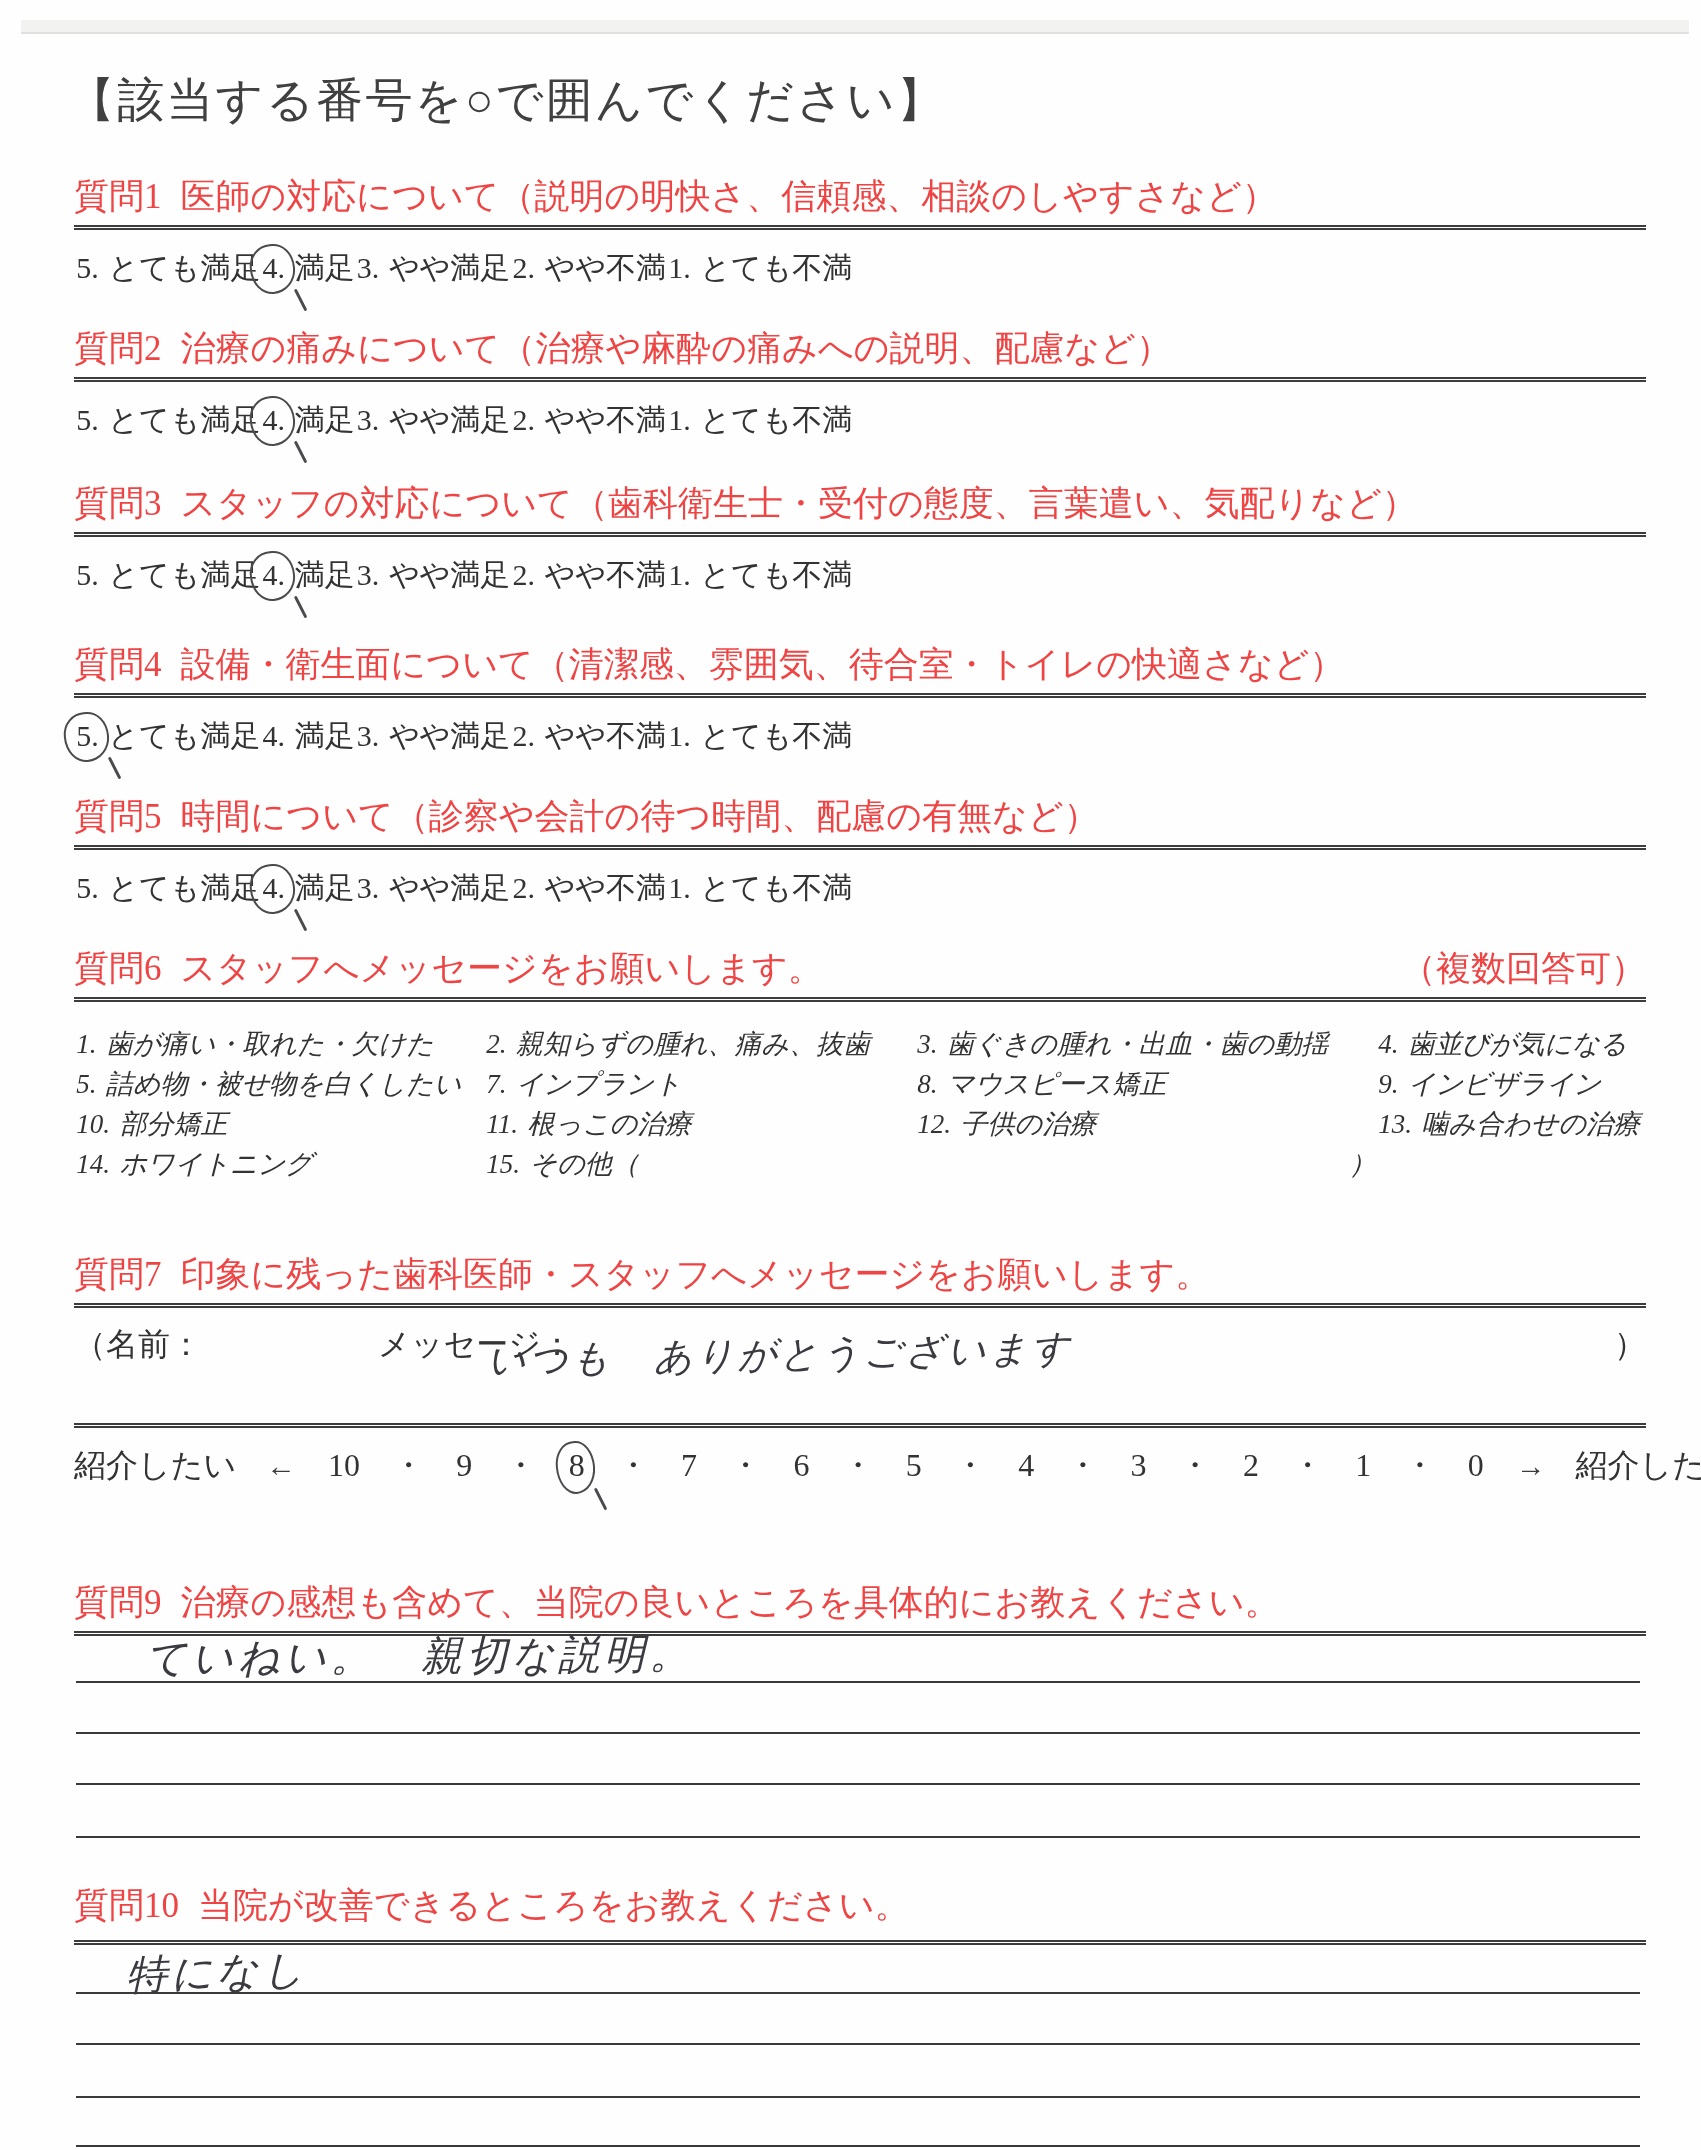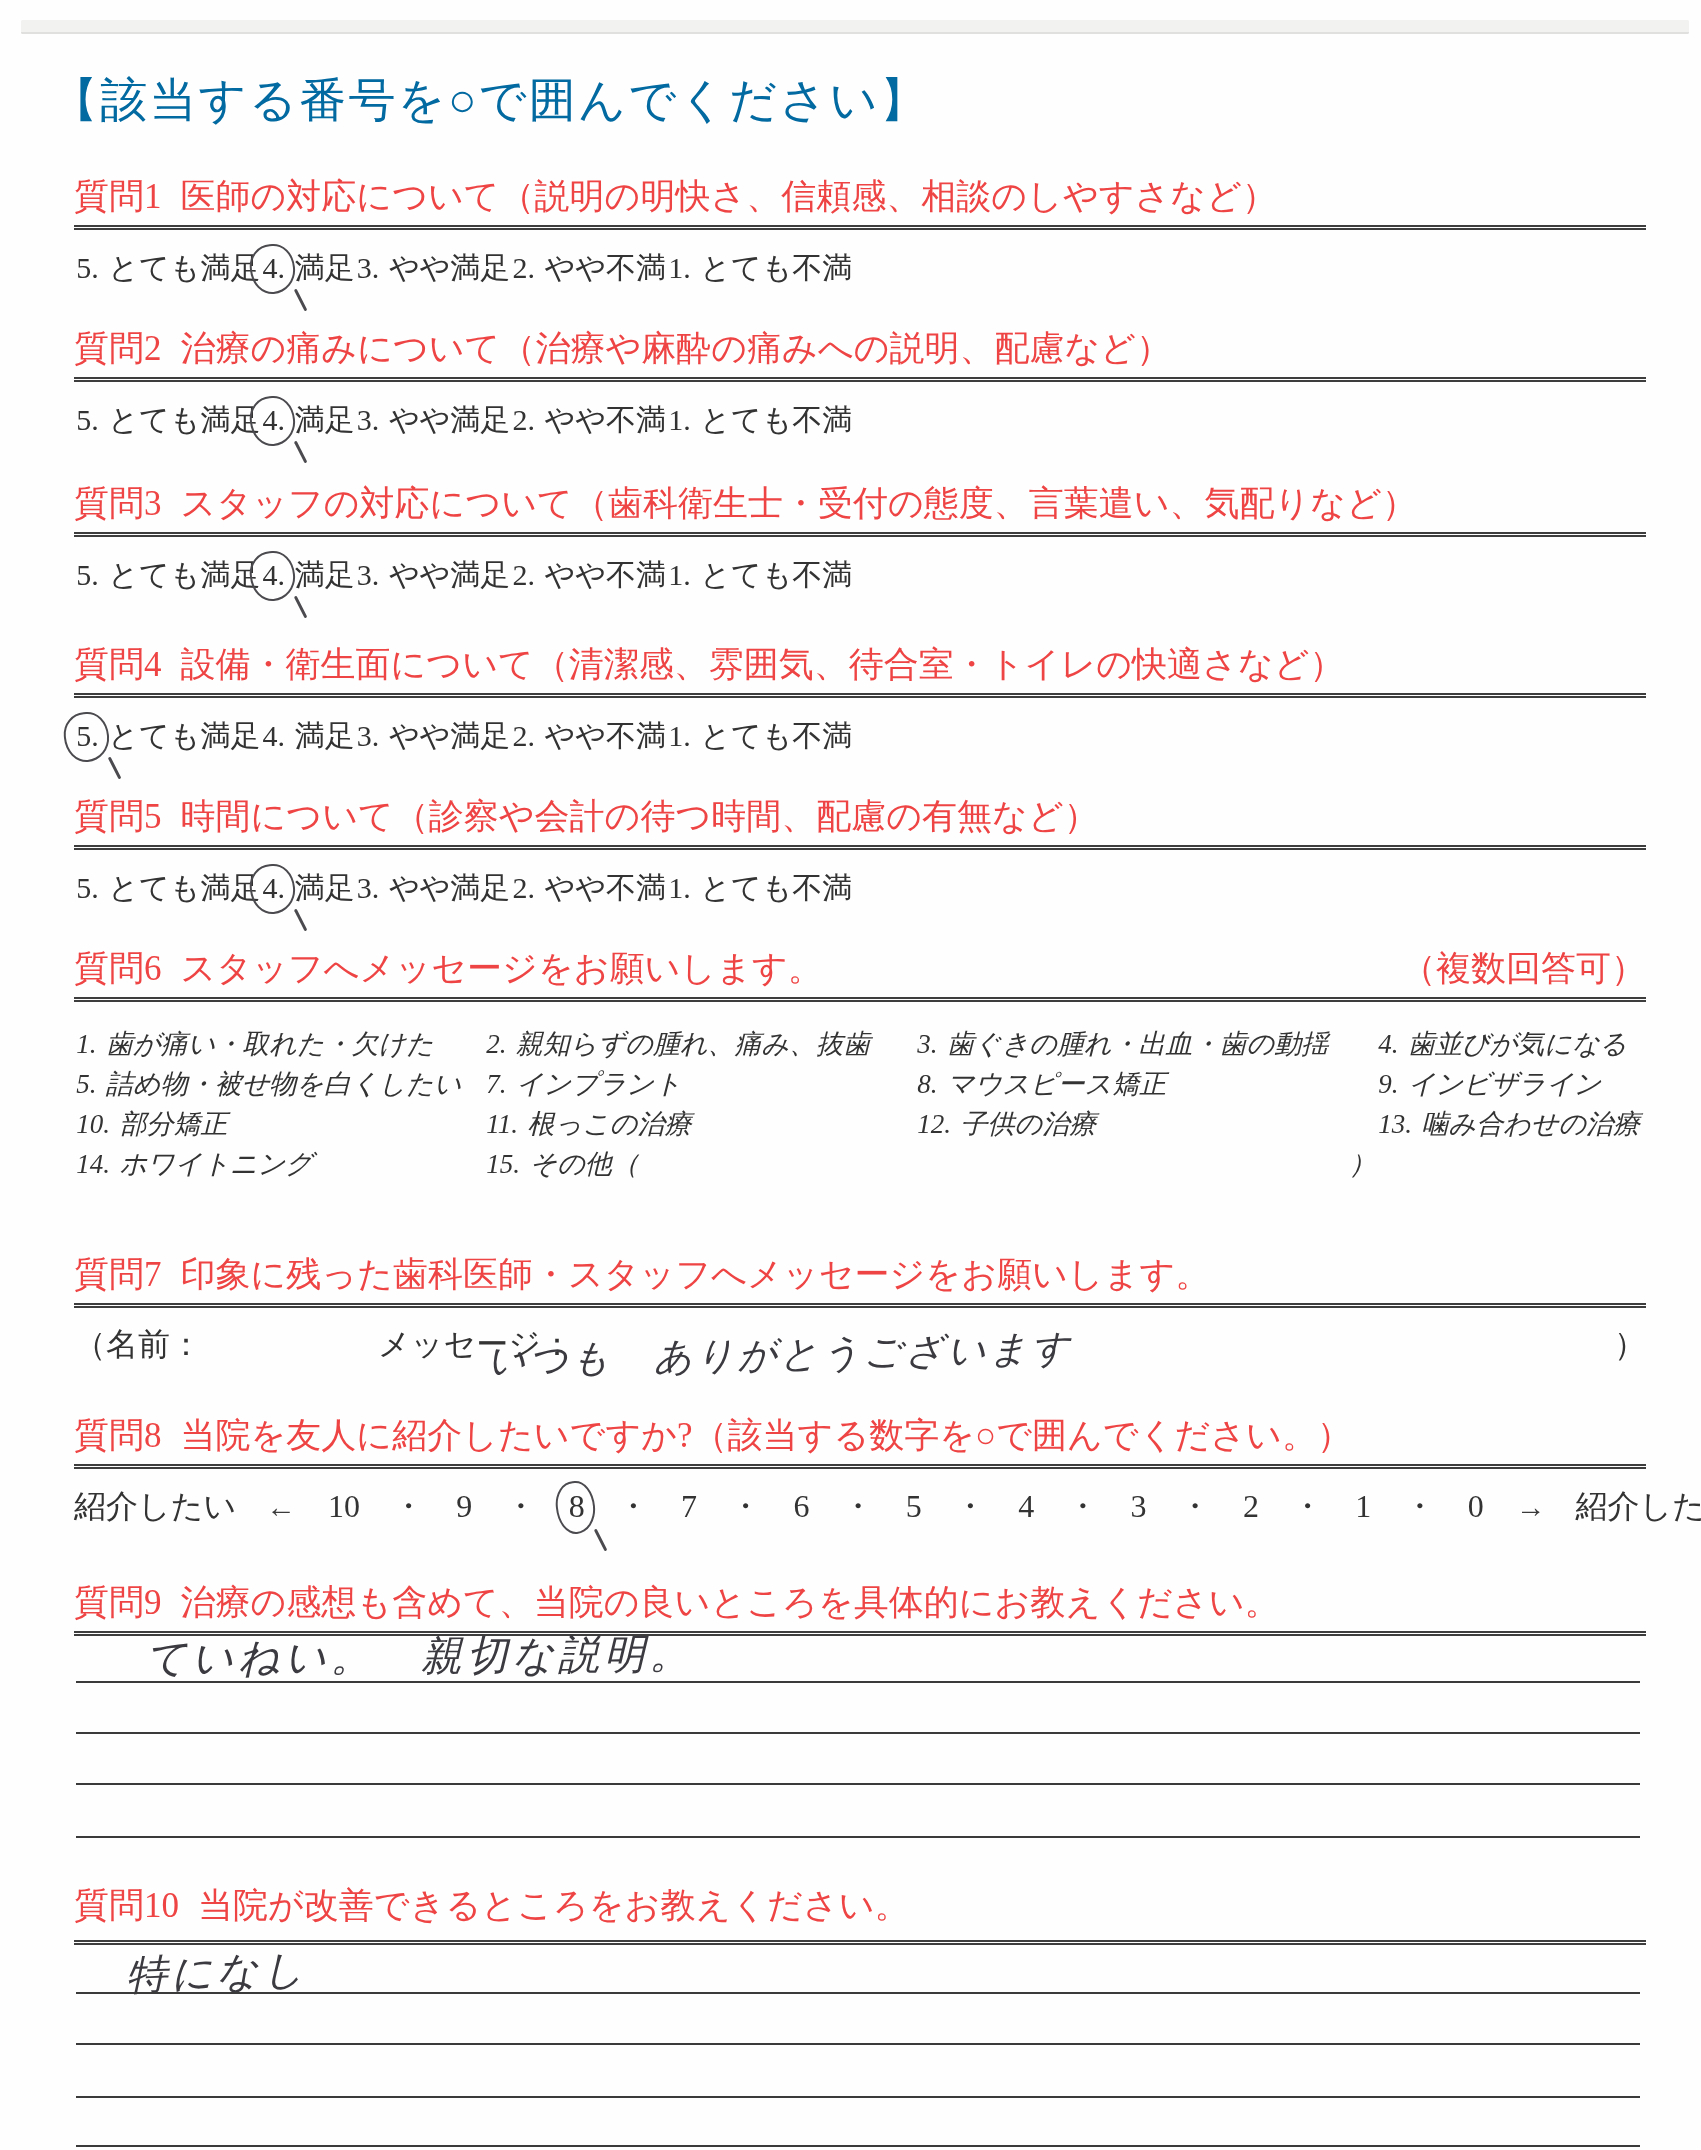--- a/index.html
+++ b/index.html
@@ -1,21 +1,21 @@
 <!DOCTYPE html>
 <html style="font-size:11.8px"><head>
 <meta charset="utf-8">
 <style>
   html,body{margin:0;padding:0;background:#fff;}
   .page{position:relative;width:1701px;height:2151px;background:#fefefe;overflow:hidden;
         font-family:"Liberation Serif","DejaVu Serif",serif;color:#333;}
   .topbar{position:absolute;top:20px;left:20.7px;right:11.8px;height:11.8px;background:#f2f2f1;
           border-bottom:2.2px solid #e0e0df;border-radius:1.5px;}
-  .title{position:absolute;top:69px;left:51px;margin:0;font-size:47px;font-weight:500;
-         color:#0369a1;letter-spacing:2.2px;white-space:nowrap;}
+  .title{position:absolute;top:69px;left:68px;margin:0;font-size:47px;font-weight:500;
+         color:#404040;letter-spacing:2.2px;white-space:nowrap;}
   .sec{position:absolute;left:74px;right:55px;}
   .sec-h{display:flex;align-items:baseline;font-size:35px;line-height:1.16;color:#ef4444;white-space:nowrap;}
   .qno{margin-right:19px;}
   .note{margin-left:auto;}
   .rule{margin-top:7.4px;border-bottom:5.2px double #3d3d3d;height:0;}
   .rule.mt18{margin-top:13.3px;}
   .opts{display:flex;margin-top:17.7px;font-size:30px;white-space:nowrap;}
   .opt .num,.opt6 .num{margin-right:7.4px;}
   .num{position:relative;display:inline-block;padding:0 2.2px;}
   .circled::before{content:"";position:absolute;left:-10.3px;right:-8px;top:-6.6px;bottom:-9.6px;
@@ -153,24 +153,20 @@
     <div class="rule"></div>
     <div class="q7line">
       <span>（名前：</span>
       <span class="msg-label">メッセージ：</span>
       <span class="hand hand7">いつも　ありがとうございます</span>
       <span class="close7">）</span>
     </div>
   </section>
 
   <section class="sec" style="top:1416px">
-    <div class="sec-h">
-      <span class="qno">質問8</span>
-      <span>当院を友人に紹介したいですか?（該当する数字を○で囲んでください。）</span>
-    </div>
     <div class="rule"></div>
     <div class="scale">
       <span>紹介したい</span>
       <span class="arrow">←</span>
       <span class="num">10</span>
         <span class="sep">・</span>
       <span class="num">9</span>
         <span class="sep">・</span>
       <span class="num circled">8</span>
         <span class="sep">・</span>

